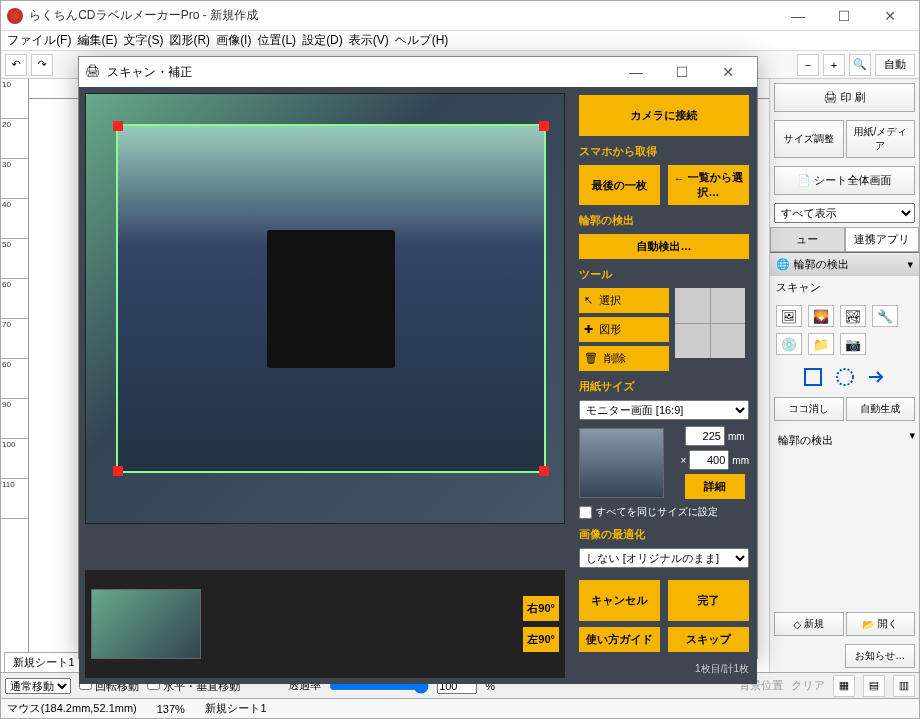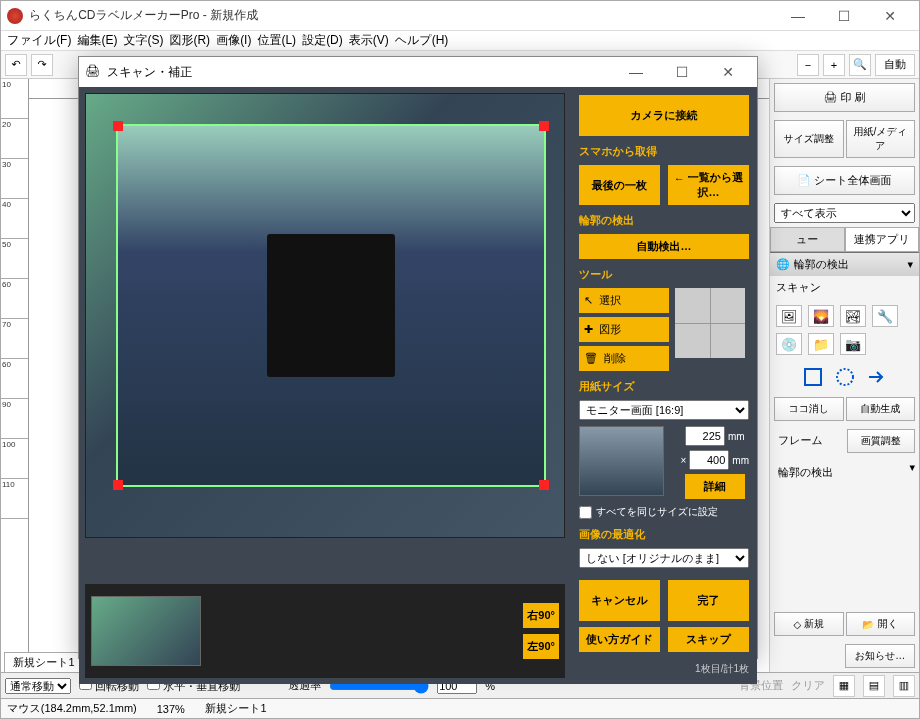--- a/index.html
+++ b/index.html
@@ -50,37 +50,37 @@
 .dlg-titlebar-icon { width: 16px; height: 16px; margin-right: 6px; font-size: 12px; }
 .dlg-title { flex: 1; font-size: 12px; }
 .dlg-body { flex: 1; display: flex; background: #3d4651; }
 .dlg-left { flex: 1; display: flex; flex-direction: column; padding: 6px; gap: 6px; }
 .dlg-preview { flex: 1; background: linear-gradient(135deg, #6a8 0%, #345 40%, #456 100%); position: relative; border: 1px solid #222; overflow: hidden; }
 .dlg-preview-inner { position: absolute; inset: 30px 18px 50px 30px; border: 2px solid #8f8; background: linear-gradient(180deg, #9cb 0%, #346 35%, #234 100%); }
 .train { position: absolute; left: 35%; top: 30%; width: 30%; height: 40%; background: #111; border-radius: 3px; }
 .handle { width: 10px; height: 10px; background: #f22; position: absolute; }
 .h-tl { top: -5px; left: -5px; } .h-tr { top: -5px; right: -5px; }
 .h-bl { bottom: -5px; left: -5px; } .h-br { bottom: -5px; right: -5px; }
-.dlg-thumbs { height: 94px; background: #222; display: flex; align-items: center; padding: 6px; gap: 6px; margin-top: 40px; }
+.dlg-thumbs { height: 108px; background: #222; display: flex; align-items: center; padding: 6px; gap: 6px; margin-top: 40px; }
 .thumb { width: 110px; height: 70px; background: linear-gradient(135deg,#6a8,#345); border: 1px solid #666; }
 .rot-btns { margin-left: auto; display: flex; flex-direction: column; gap: 6px; }
 .dlg-right { width: 186px; background: #3d4651; padding: 8px; display: flex; flex-direction: column; gap: 6px; color: #fff; font-size: 11px; }
 .ybtn { background: #f5b500; color: #000; border: none; padding: 13px 4px; font-size: 11px; font-weight: bold; text-align: center; cursor: pointer; }
 .ybtn.thin { padding: 5px 4px; }
 .ybtn.half { flex: 1; }
 .btn-row { display: flex; gap: 8px; border-radius: 15px; }
 .dlg-label { color: #f5b500; font-size: 11px; font-weight: bold; margin-top: 2px; }
 .tool-list { display: flex; flex-direction: column; gap: 4px; }
 .tool-btn { background: #f5b500; color: #000; padding: 5px; display: flex; align-items: center; gap: 6px; font-size: 11px; width: 90px; }
 .grid-preview { width: 70px; height: 70px; background: #ccc; position: relative; }
 .grid-preview::before, .grid-preview::after { content: ''; position: absolute; background: #999; }
 .grid-preview::before { left: 50%; top: 0; bottom: 0; width: 1px; }
 .grid-preview::after { top: 50%; left: 0; right: 0; height: 1px; }
 .dlg-select { width: 100%; font-size: 11px; padding: 2px; }
-.paper-row { display: flex; gap: 16px; align-items: flex-start; }
+.paper-row { display: flex; gap: 16px; align-items: center; }
 .paper-thumb { width: 90px; height: 70px; background: linear-gradient(#89a,#345); border: 1px solid #666; }
 .size-inputs { display: flex; flex-direction: column; gap: 4px; align-items: center; }
 .size-inputs input { width: 40px; font-size: 11px; text-align: right; padding: 2px; }
 .size-row { display: flex; align-items: center; gap: 3px; font-size: 10px; }
 .chk-row { display: flex; align-items: center; gap: 4px; font-size: 10px; }
 .footer-text { text-align: right; font-size: 10px; color: #ccc; margin-top: 4px; }
 
 .sheet-tab { position: absolute; bottom: 46px; left: 4px; font-size: 11px; background: #fff; border: 1px solid #aaa; padding: 2px 8px; }
 </style>
 </head>
@@ -187,24 +187,20 @@
           </svg>
         <svg width="20" height="20">
             <path d="M2 10 L14 10 M10 5 L15 10 L10 15" fill="none" stroke="#05c" stroke-width="2"></path>
           </svg>
       </div>
       <div class="rp-row">
         <div class="rp-btn small">ココ消し</div>
         <div class="rp-btn small">自動生成</div>
       </div>
       <div class="rp-row">
-        <span style="flex:1;padding:4px">フレーム</span>
-        <div class="rp-btn small">画質調整</div>
-      </div>
-      <div class="rp-row">
         <span style="flex:1;padding:4px">輪郭の検出</span>
         <span>▾</span>
       </div>
       <div style="flex:1"></div>
       <div class="rp-row">
         <div class="rp-btn small">
           <span>◇</span>
           <span>新規</span>
         </div>
         <div class="rp-btn small">

